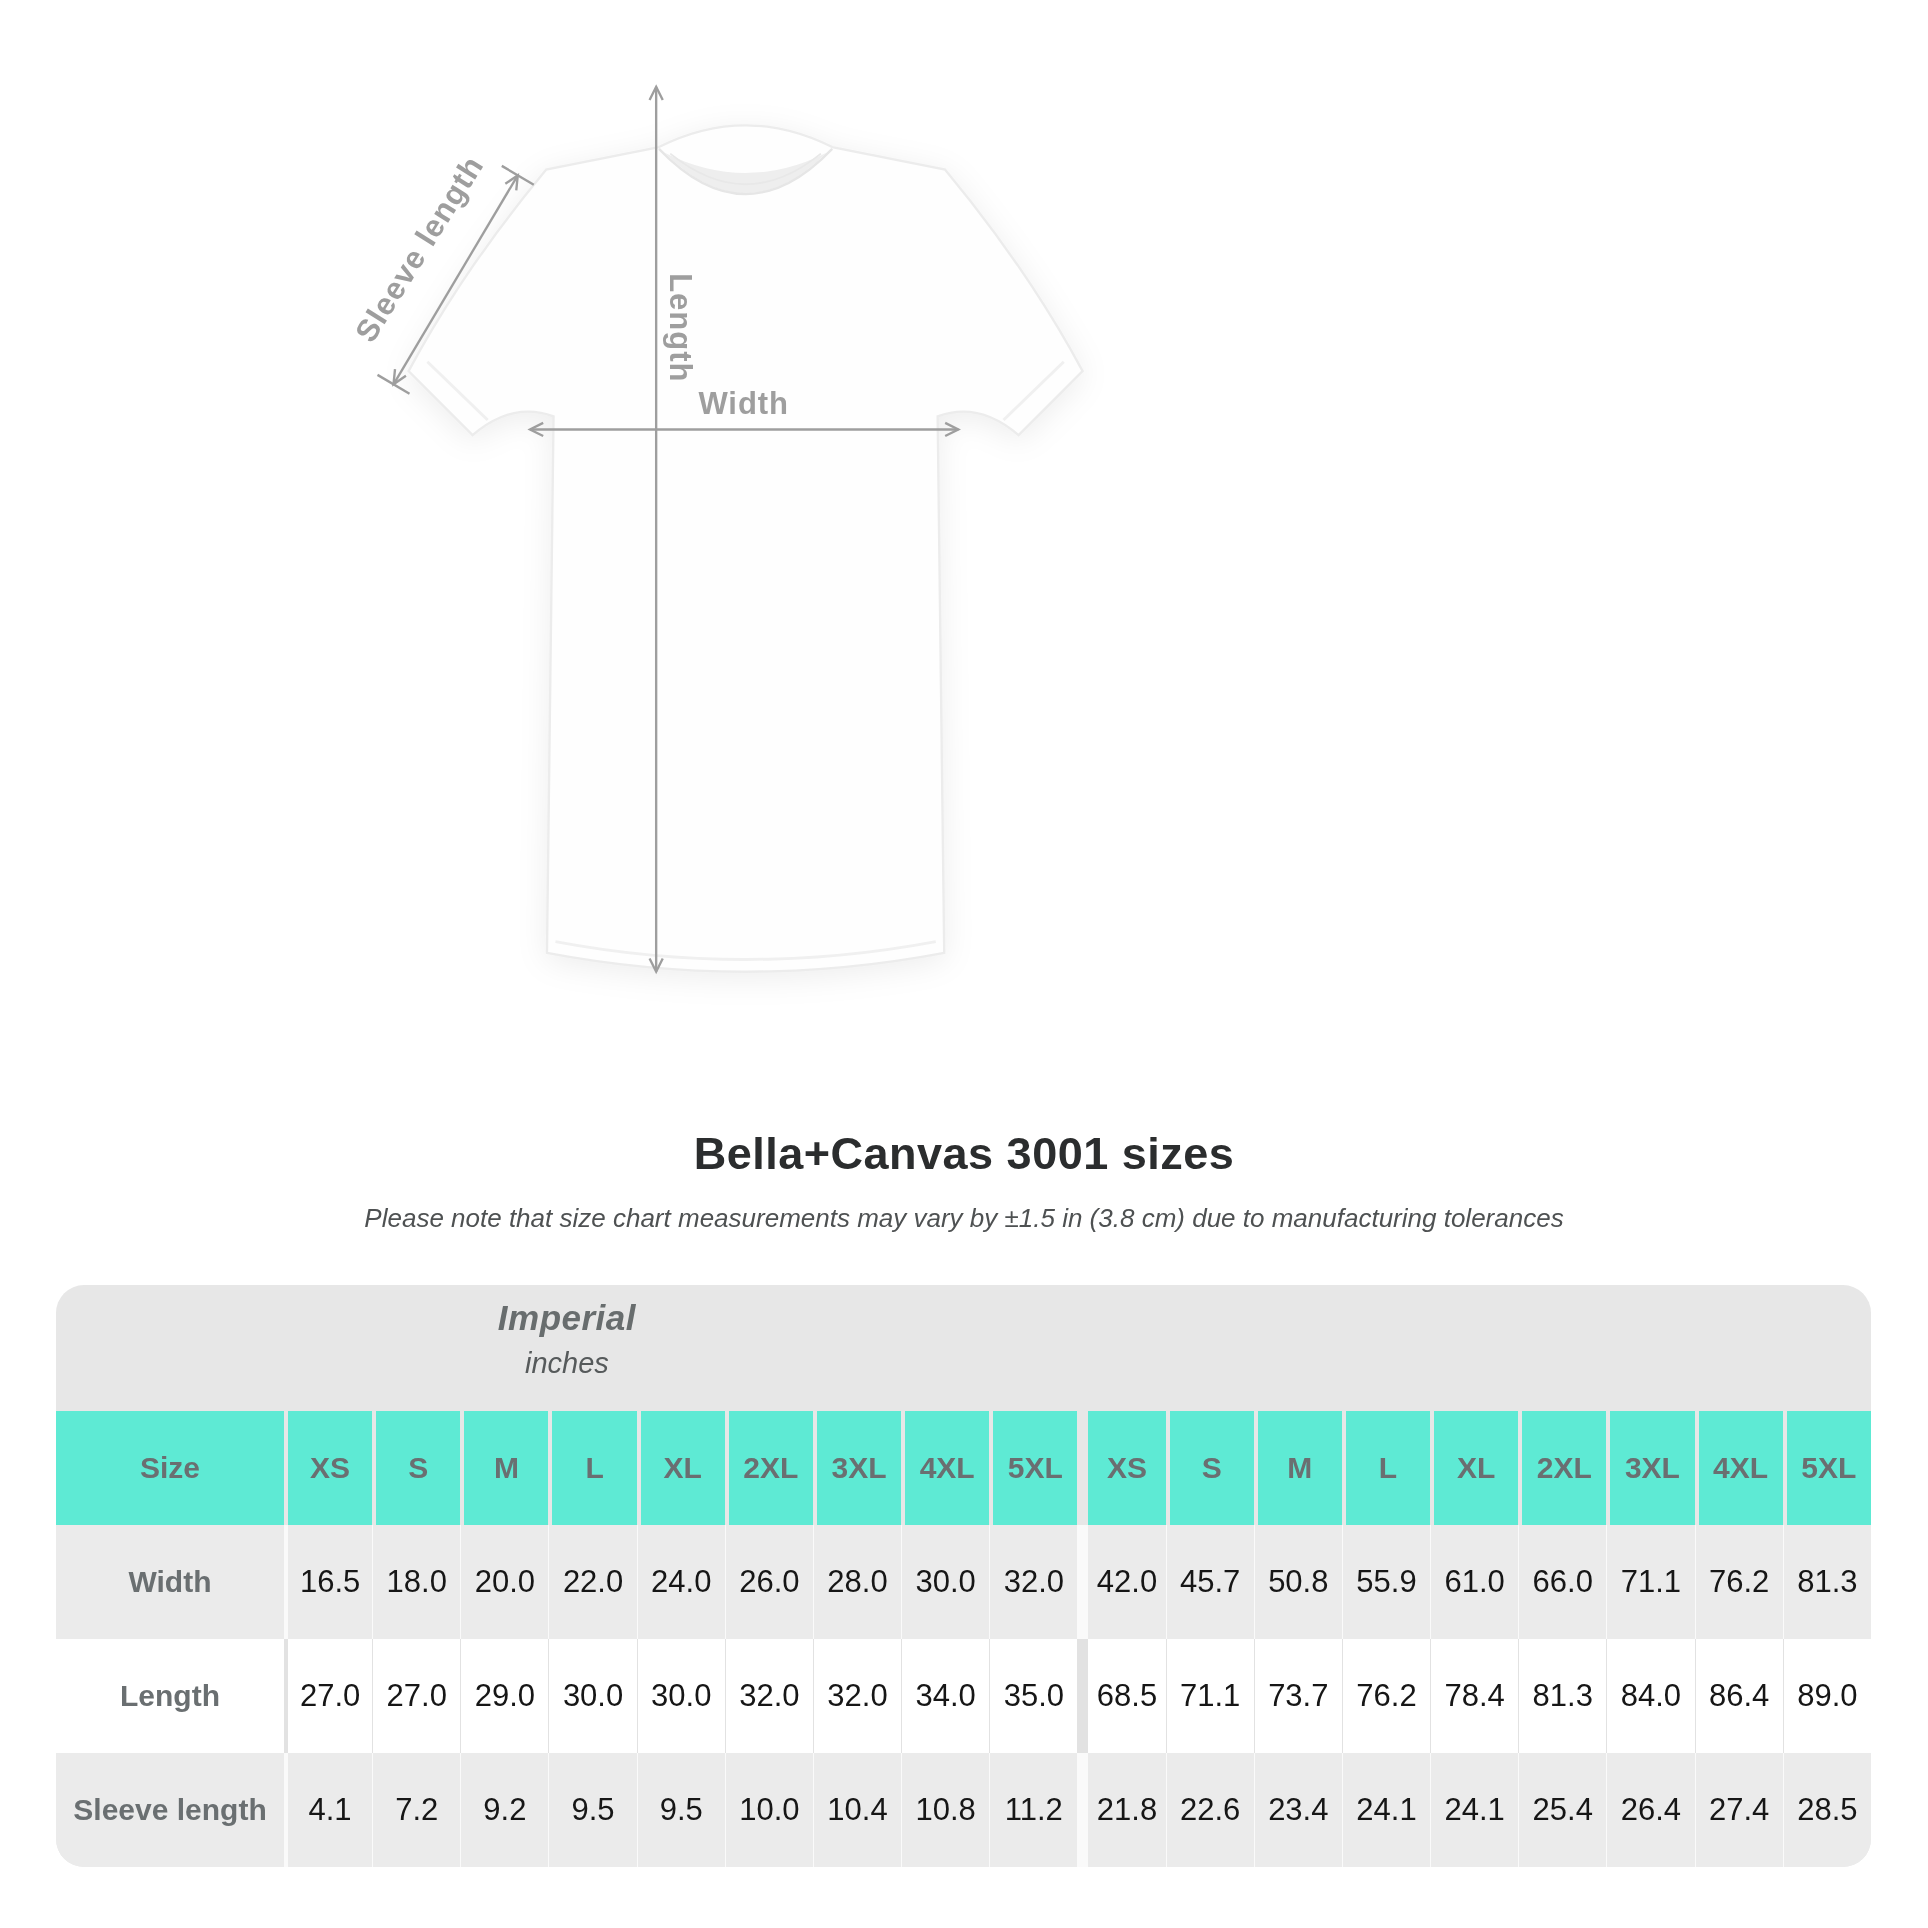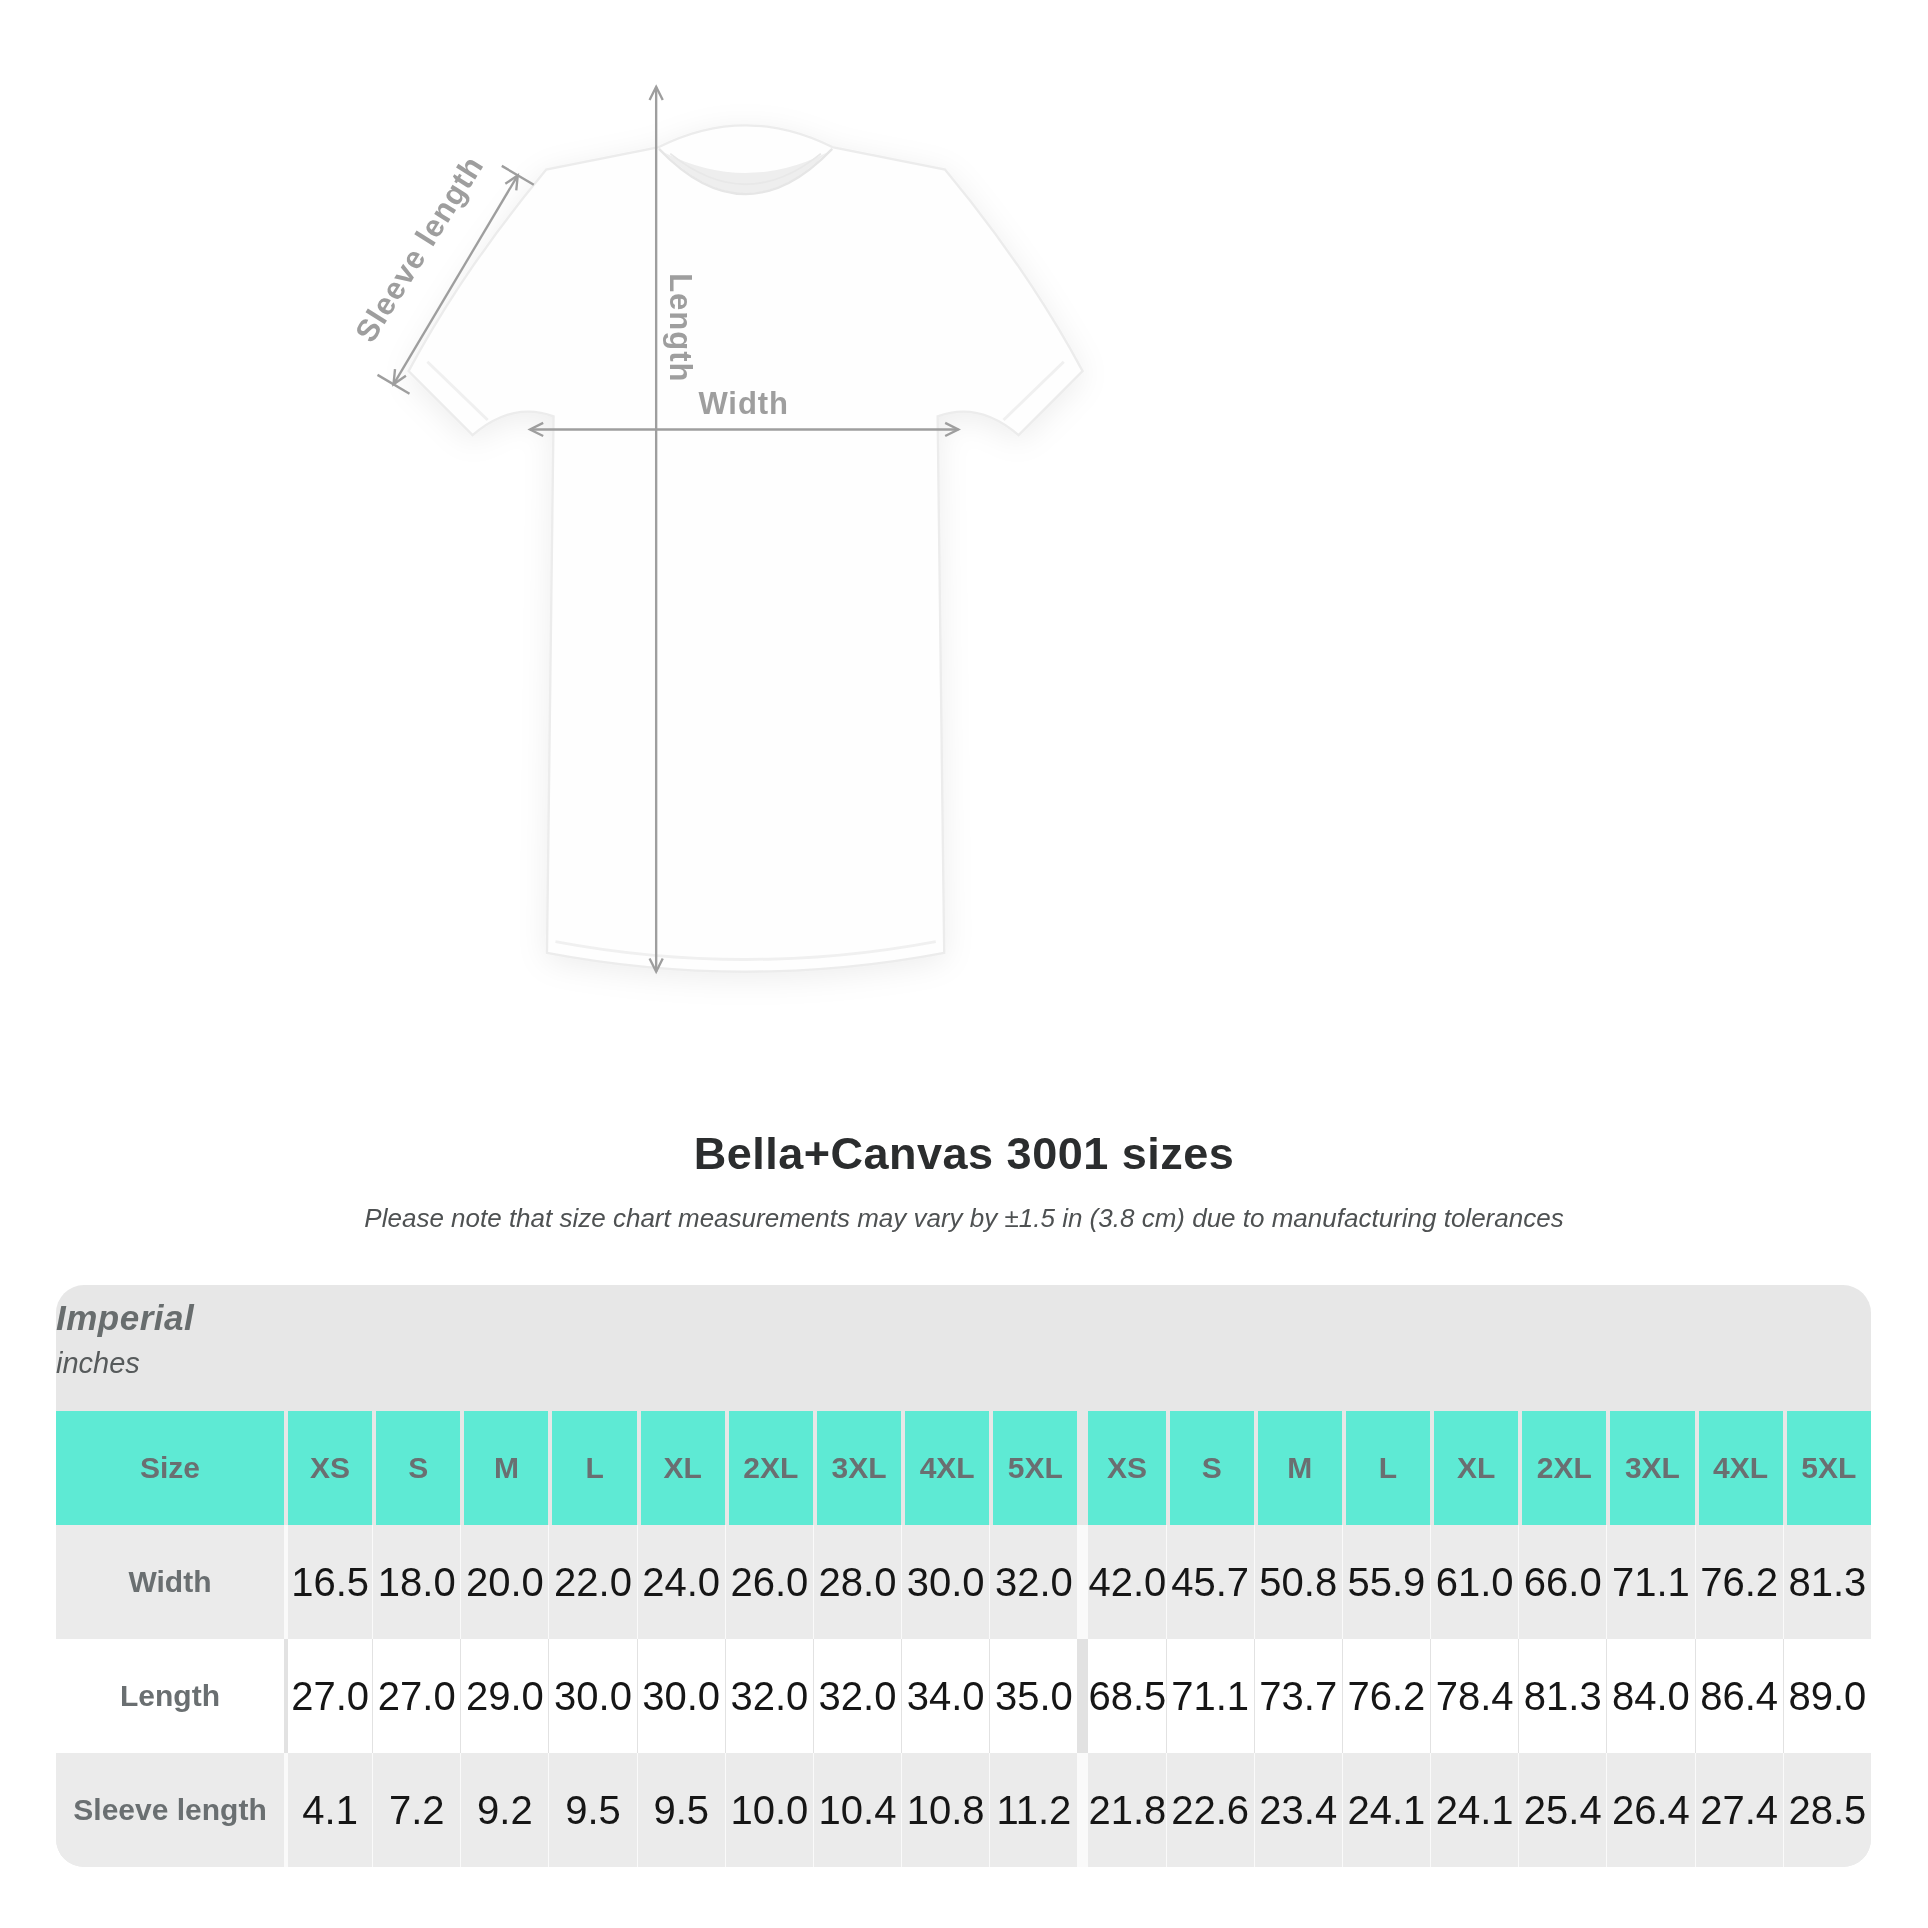--- a/index.html
+++ b/index.html
@@ -19,33 +19,33 @@
   .page-note{
     position:absolute;top:1203px;left:0;width:100%;text-align:center;
     font-size:26px;font-style:italic;color:#4e5152;
   }
   
   .card{
     position:absolute;left:56px;top:1285px;width:1815px;height:582px;
     background:#e7e7e7;border-radius:28px;overflow:hidden;
   }
   .unit-band{display:flex;height:126px;}
-  .unit{display:flex;flex-direction:column;padding-top:13px;box-sizing:border-box;}
+  .unit{display:flex;flex-direction:column;align-items:center;padding-top:13px;box-sizing:border-box;}
   .unit-imperial{width:56.3%;}
   .unit-metric{width:43.7%;}
   .unit-title{font-size:35px;font-weight:bold;font-style:italic;color:#686d6e;letter-spacing:0.5px;}
   .unit-sub{font-size:29px;font-style:italic;color:#565a5b;margin-top:8.5px;}
   table.sizes{width:100%;border-collapse:separate;border-spacing:0;table-layout:fixed;}
   col.c-label{width:228px;}
   th,td{text-align:center;vertical-align:middle;padding:0;overflow:hidden;}
   tr.size-row th{
     height:114px;background:#5eead4;font-size:30px;font-weight:bold;color:#6a6f71;
     border-left:4.7px solid #e7e7e7;
   }
-  td{font-size:40px;color:#161616;font-weight:normal;}
+  td{font-size:31px;color:#161616;font-weight:normal;}
   tr.r-shaded td{height:114px;background:#ebebeb;border-left:1.9px solid #fafafa;}
   tr.r-white td{height:114px;background:#ffffff;border-left:1.9px solid #e2e2e2;}
   td.label-cell,th.label-cell{border-left:none !important;}
   td.label-cell{font-weight:bold;color:#6a6f71;font-size:30px;}
   tr.r-shaded td.first-data,tr.r-white td.first-data,tr.size-row th.first-data{border-left-width:4.7px;}
   td.metric-first,th.metric-first{border-left-width:11.3px !important;}
 </style>
 </head>
 <body>
 

